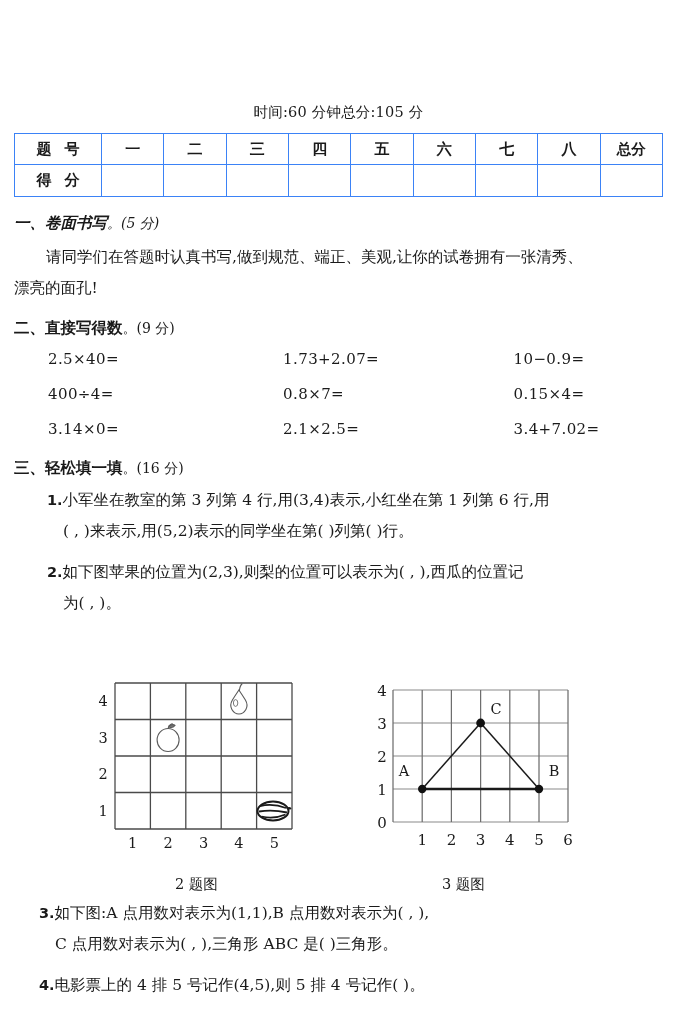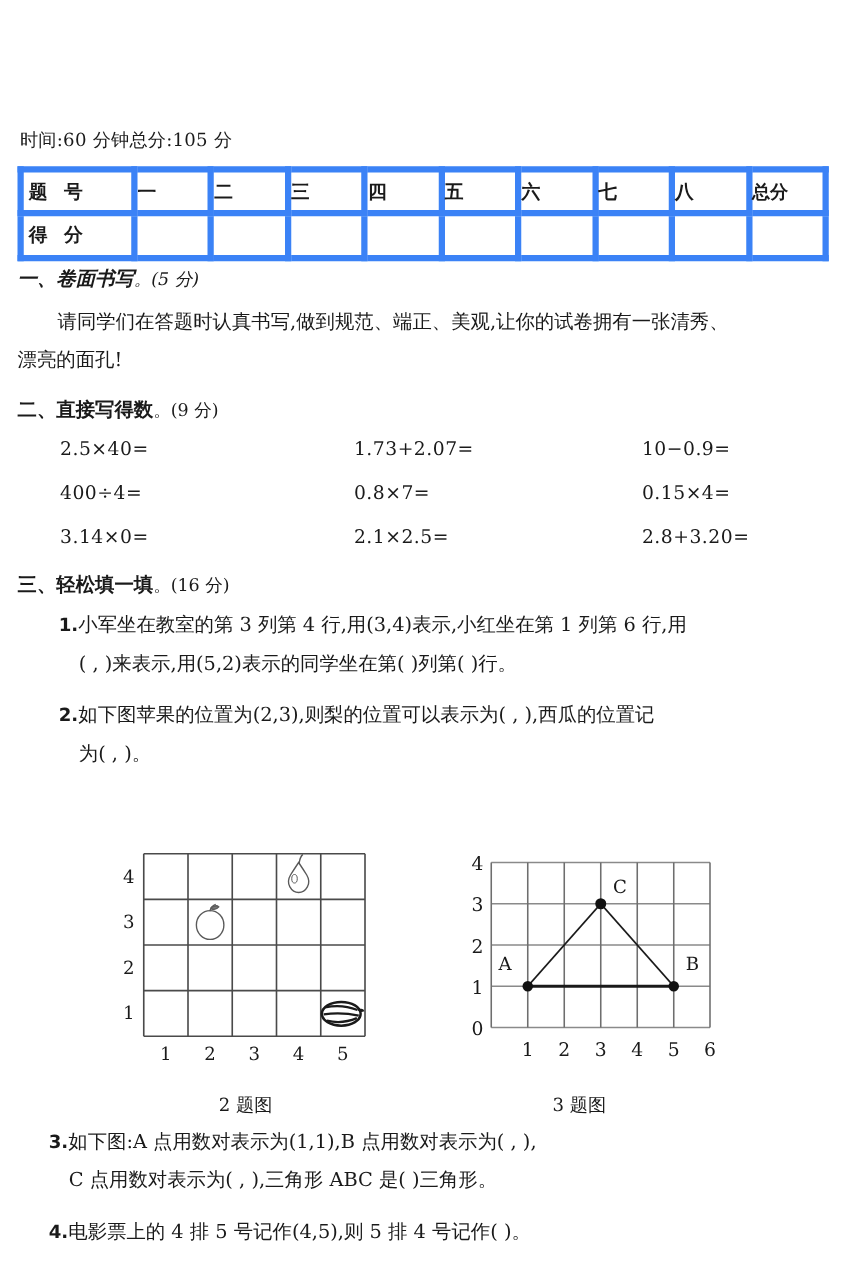--- a/index.html
+++ b/index.html
@@ -24,40 +24,40 @@
   }
 
   
   .header-line {
     position: absolute;
     left: 16px;
     top: 103px;
     width: 645px;
     height: 20px;
     display: flex;
-    justify-content: flex-start;
+    justify-content: center;
     align-items: baseline;
     font-size: 14.5px;
     letter-spacing: 0.2px;
   }
   .header-line .right { font-size: 14.5px; }
 
   
   .score-table {
     position: absolute;
     left: 14px;
     top: 133px;
     width: 649px;
     border-collapse: collapse;
     table-layout: fixed;
   }
   .score-table td {
-    border: 5px solid #3b82f6;
+    border: 1px solid #3b82f6;
     height: 30px;
-    text-align: left;
+    text-align: center;
     vertical-align: middle;
     font-size: 15px;
     font-family: "DejaVu Sans", "Liberation Sans", sans-serif;
     font-weight: bold;
     padding: 0;
   }
   .score-table td.lbl {
     width: 86px;
     letter-spacing: 4px;
     text-indent: 4px;
@@ -185,21 +185,21 @@
       <span class="calc-cell c3">10−0.9=</span>
     </div>
     <div class="calc-row">
       <span class="calc-cell c1">400÷4=</span>
       <span class="calc-cell c2">0.8×7=</span>
       <span class="calc-cell c3">0.15×4=</span>
     </div>
     <div class="calc-row">
       <span class="calc-cell c1">3.14×0=</span>
       <span class="calc-cell c2">2.1×2.5=</span>
-      <span class="calc-cell c3">2.8+3.20=</span>
+      <span class="calc-cell c3">3.4+7.02=</span>
     </div>
   </div>
 
   <div class="sec-head" style="top:458px;">
     <span>三、轻松填一填</span><span class="pts">。(16 分)</span>
   </div>
 
   <div class="q" style="left:47px; top:490px;">
     <span class="num">1.</span><span>小军坐在教室的第 3 列第 4 行,用(3,4)表示,小红坐在第 1 列第 6 行,用</span>
   </div>

